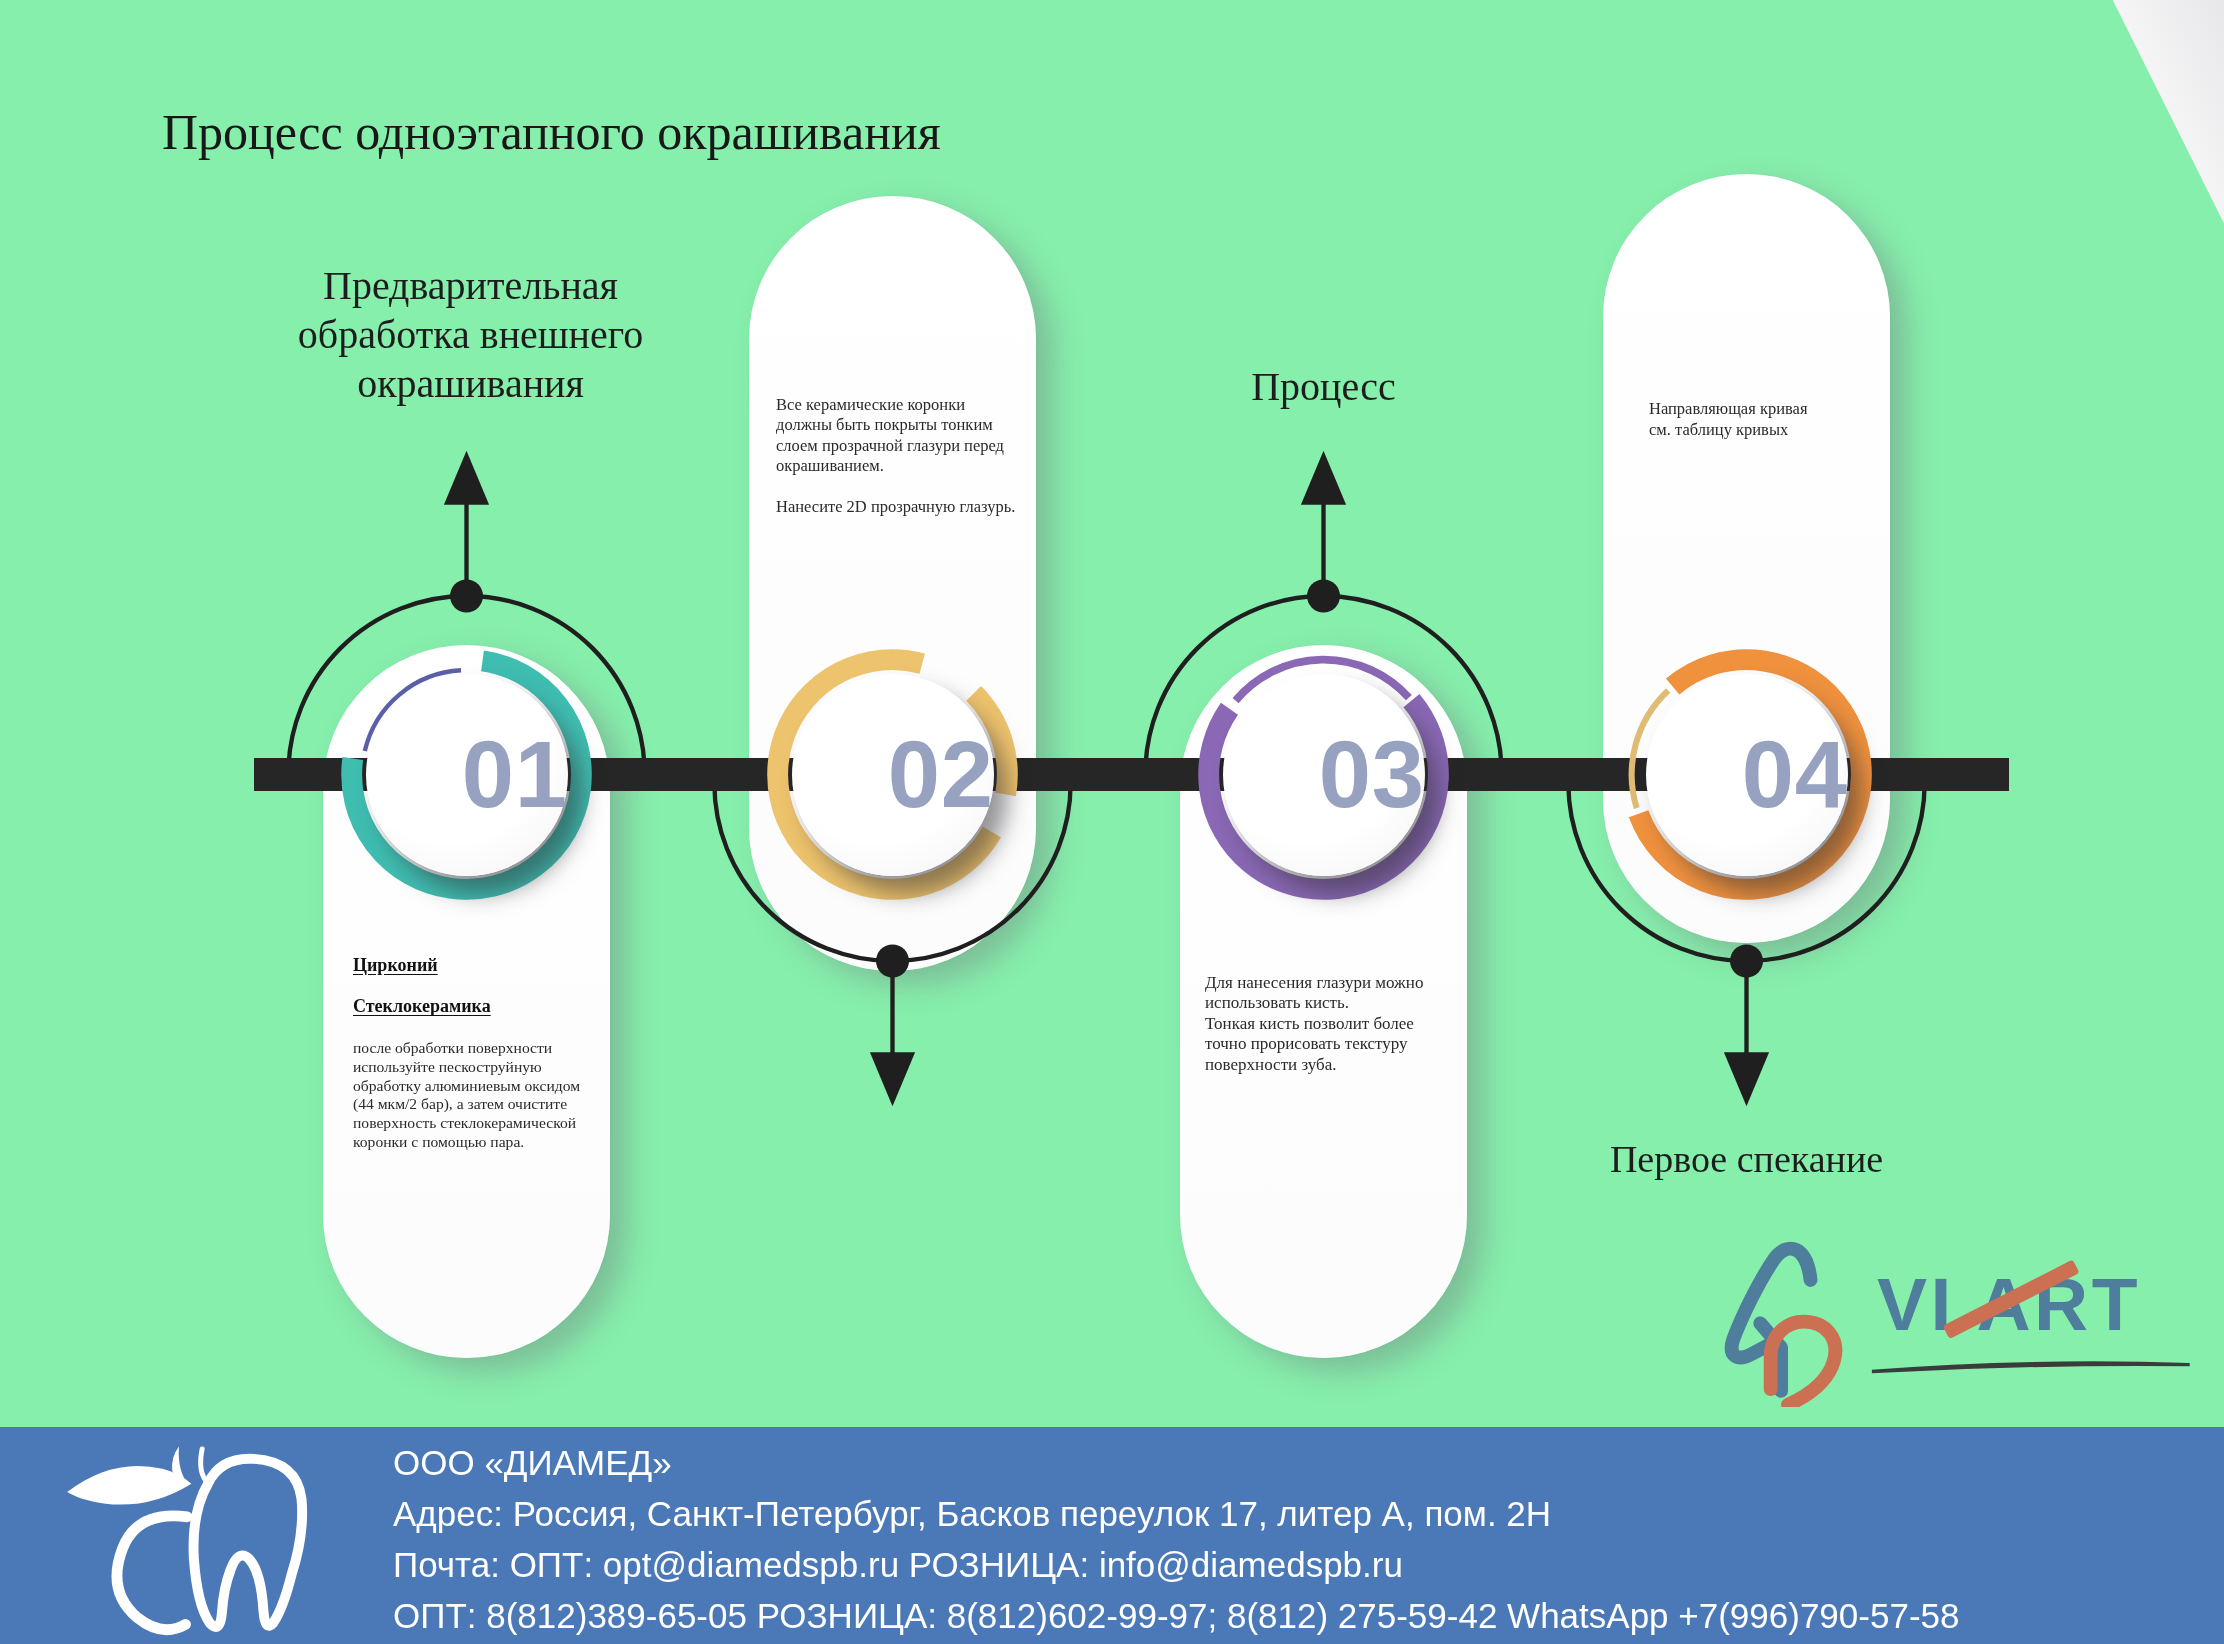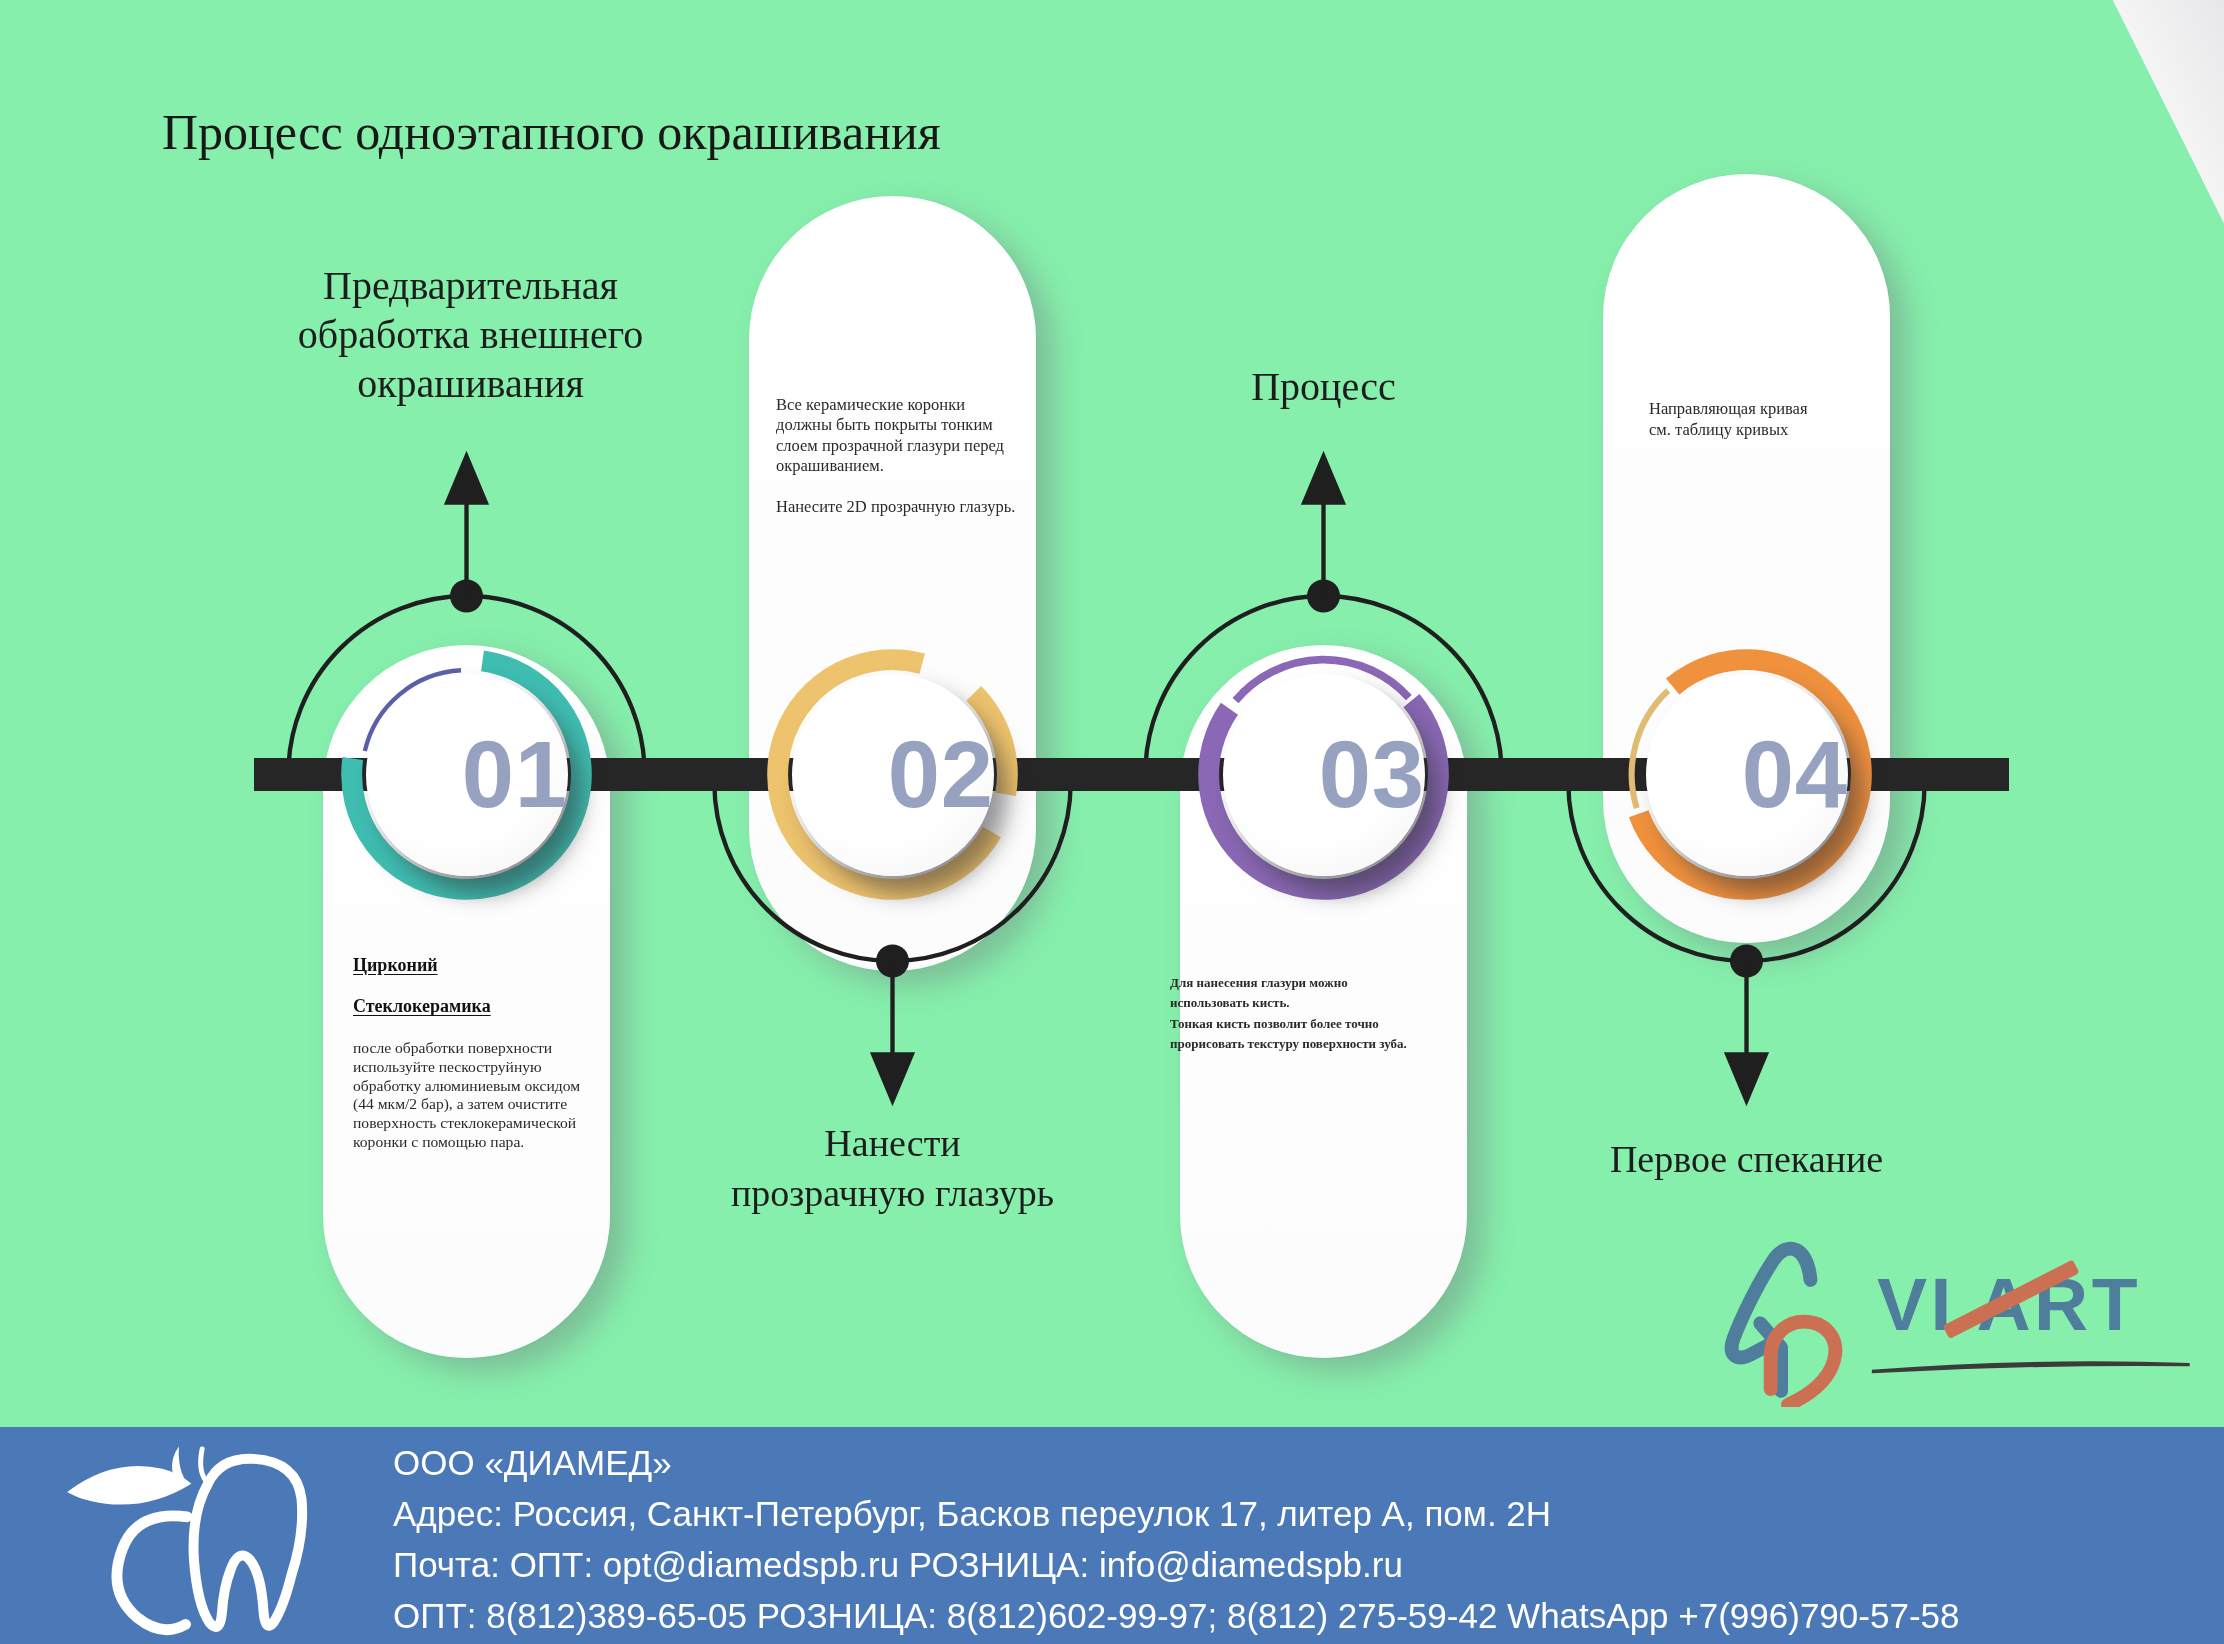--- a/index.html
+++ b/index.html
@@ -54,21 +54,21 @@
   #label-2{left:632px;top:1118px;width:521px;font-size:38px;line-height:50px;}
   #label-4{left:1486px;top:1134px;width:521px;font-size:38px;line-height:50px;}
 
   
   .card-text{z-index:7;white-space:pre-line;color:#2a2a2a;}
   #card-1{left:353px;top:937px;width:236px;font-size:15.6px;line-height:18.7px;}
   #card-1 .card-sec-title{font-size:18px;font-weight:700;text-decoration:underline;
      text-underline-offset:2.6px;margin:0 0 4.3px 0;color:#111;}
   #card-1 .card-sec-text{margin:0 0 12px 0;}
   #card-2{left:776px;top:395px;width:245px;font-size:16.5px;line-height:20.4px;}
-  #card-3{left:1170px;top:973px;width:245px;font-size:13px;line-height:20.4px;font-weight:bold;}
+  #card-3{left:1205px;top:973px;width:245px;font-size:17px;line-height:20.4px;}
   #card-4{left:1649px;top:398px;width:216px;font-size:16.5px;line-height:21px;}
 
   
   #viart-logo{left:1710px;top:1224px;width:491px;height:187px;z-index:7;}
   #viart-mark{position:absolute;left:0;top:0;width:156px;height:183px;}
   #viart-text{position:absolute;left:167px;top:37px;font-family:"Liberation Sans","DejaVu Sans",sans-serif;
      font-weight:700;font-size:75px;letter-spacing:3.5px;color:#4f7d9c;}
   #viart-slash{position:absolute;left:236px;top:101px;width:146px;height:14.8px;background:#cc7053;
      border-radius:3.5px;transform:rotate(-27deg);transform-origin:left center;}
   #viart-underline{position:absolute;left:161px;top:132px;width:323px;height:19px;}
@@ -149,22 +149,20 @@
     <span class="step-number">03</span>
   </div>
   <div id="circle-4" class="num-circle abs">
     <span class="step-number">04</span>
   </div>
 
   <div id="heading-1" class="step-heading abs">Предварительная
 обработка внешнего
 окрашивания</div>
   <div id="heading-3" class="step-heading abs">Процесс</div>
-  <div id="label-2" class="step-heading abs">Нанести
-прозрачную глазурь</div>
   <div id="label-4" class="step-heading abs">Первое спекание</div>
 
   <div id="card-1" class="card-text abs">
     <p class="card-sec-title">Цирконий</p>
     <p class="card-sec-title">Стеклокерамика</p>
     <p class="card-sec-text">после обработки поверхности используйте пескоструйную обработку алюминиевым оксидом (44 мкм/2 бар), а затем очистите поверхность стеклокерамической коронки с помощью пара.</p>
   </div>
   <div id="card-2" class="card-text abs">Все керамические коронки должны быть покрыты тонким слоем прозрачной глазури перед окрашиванием.
 
 Нанесите 2D прозрачную глазурь.</div>

